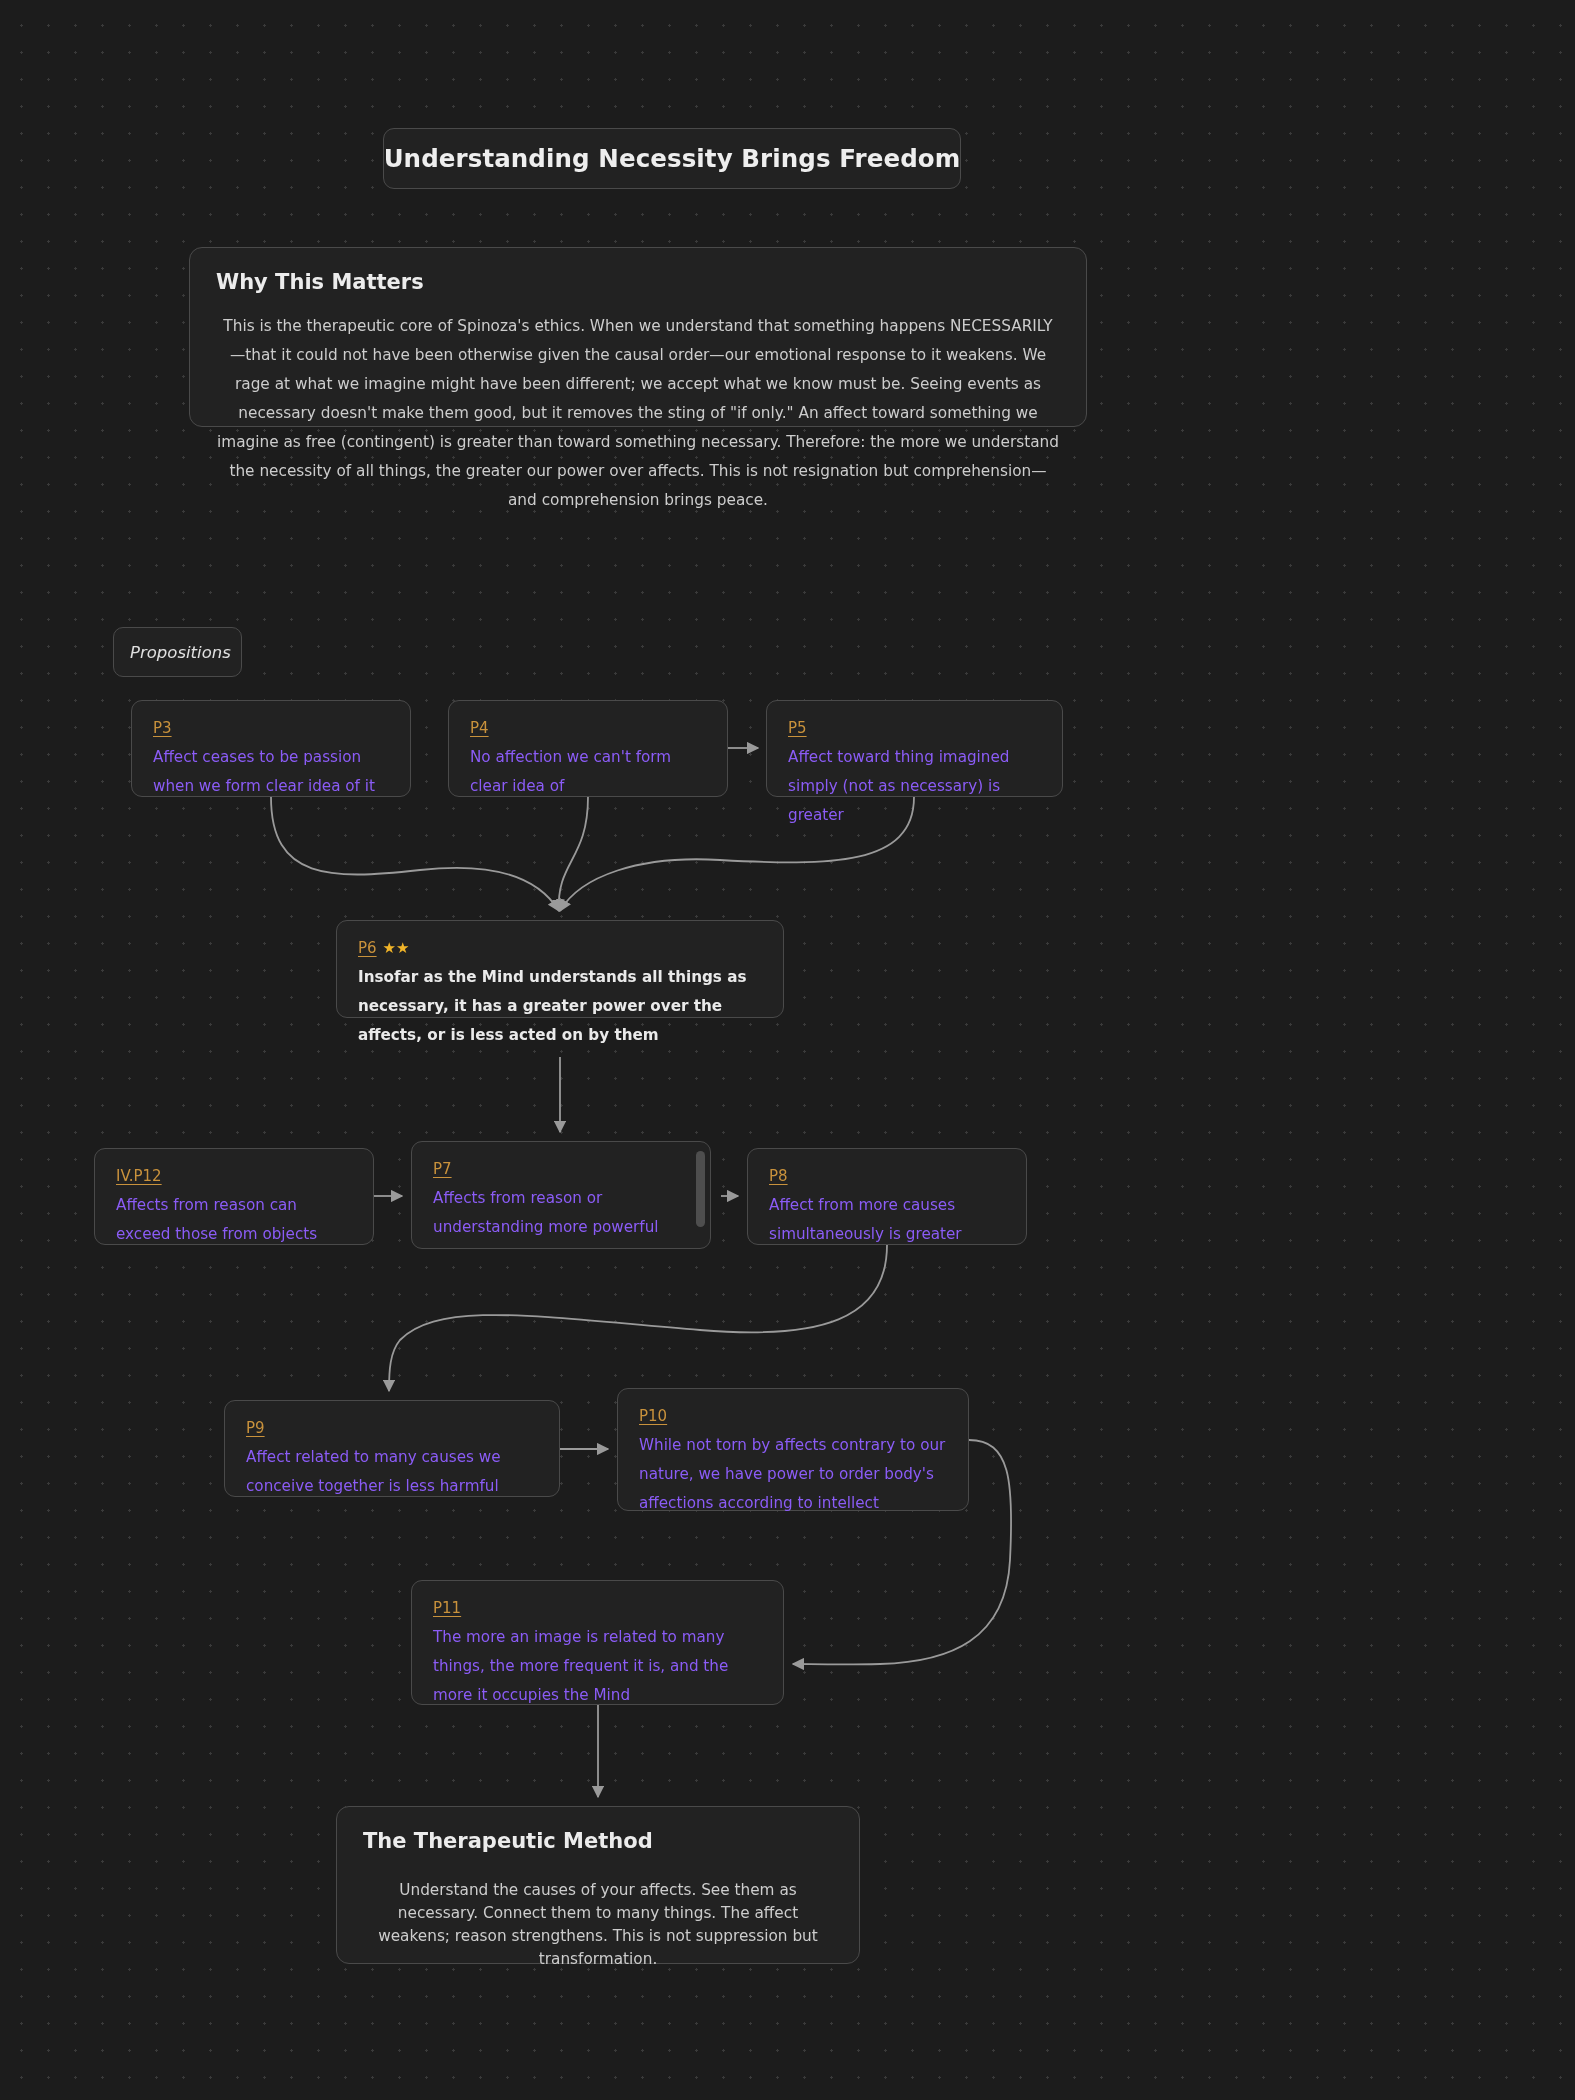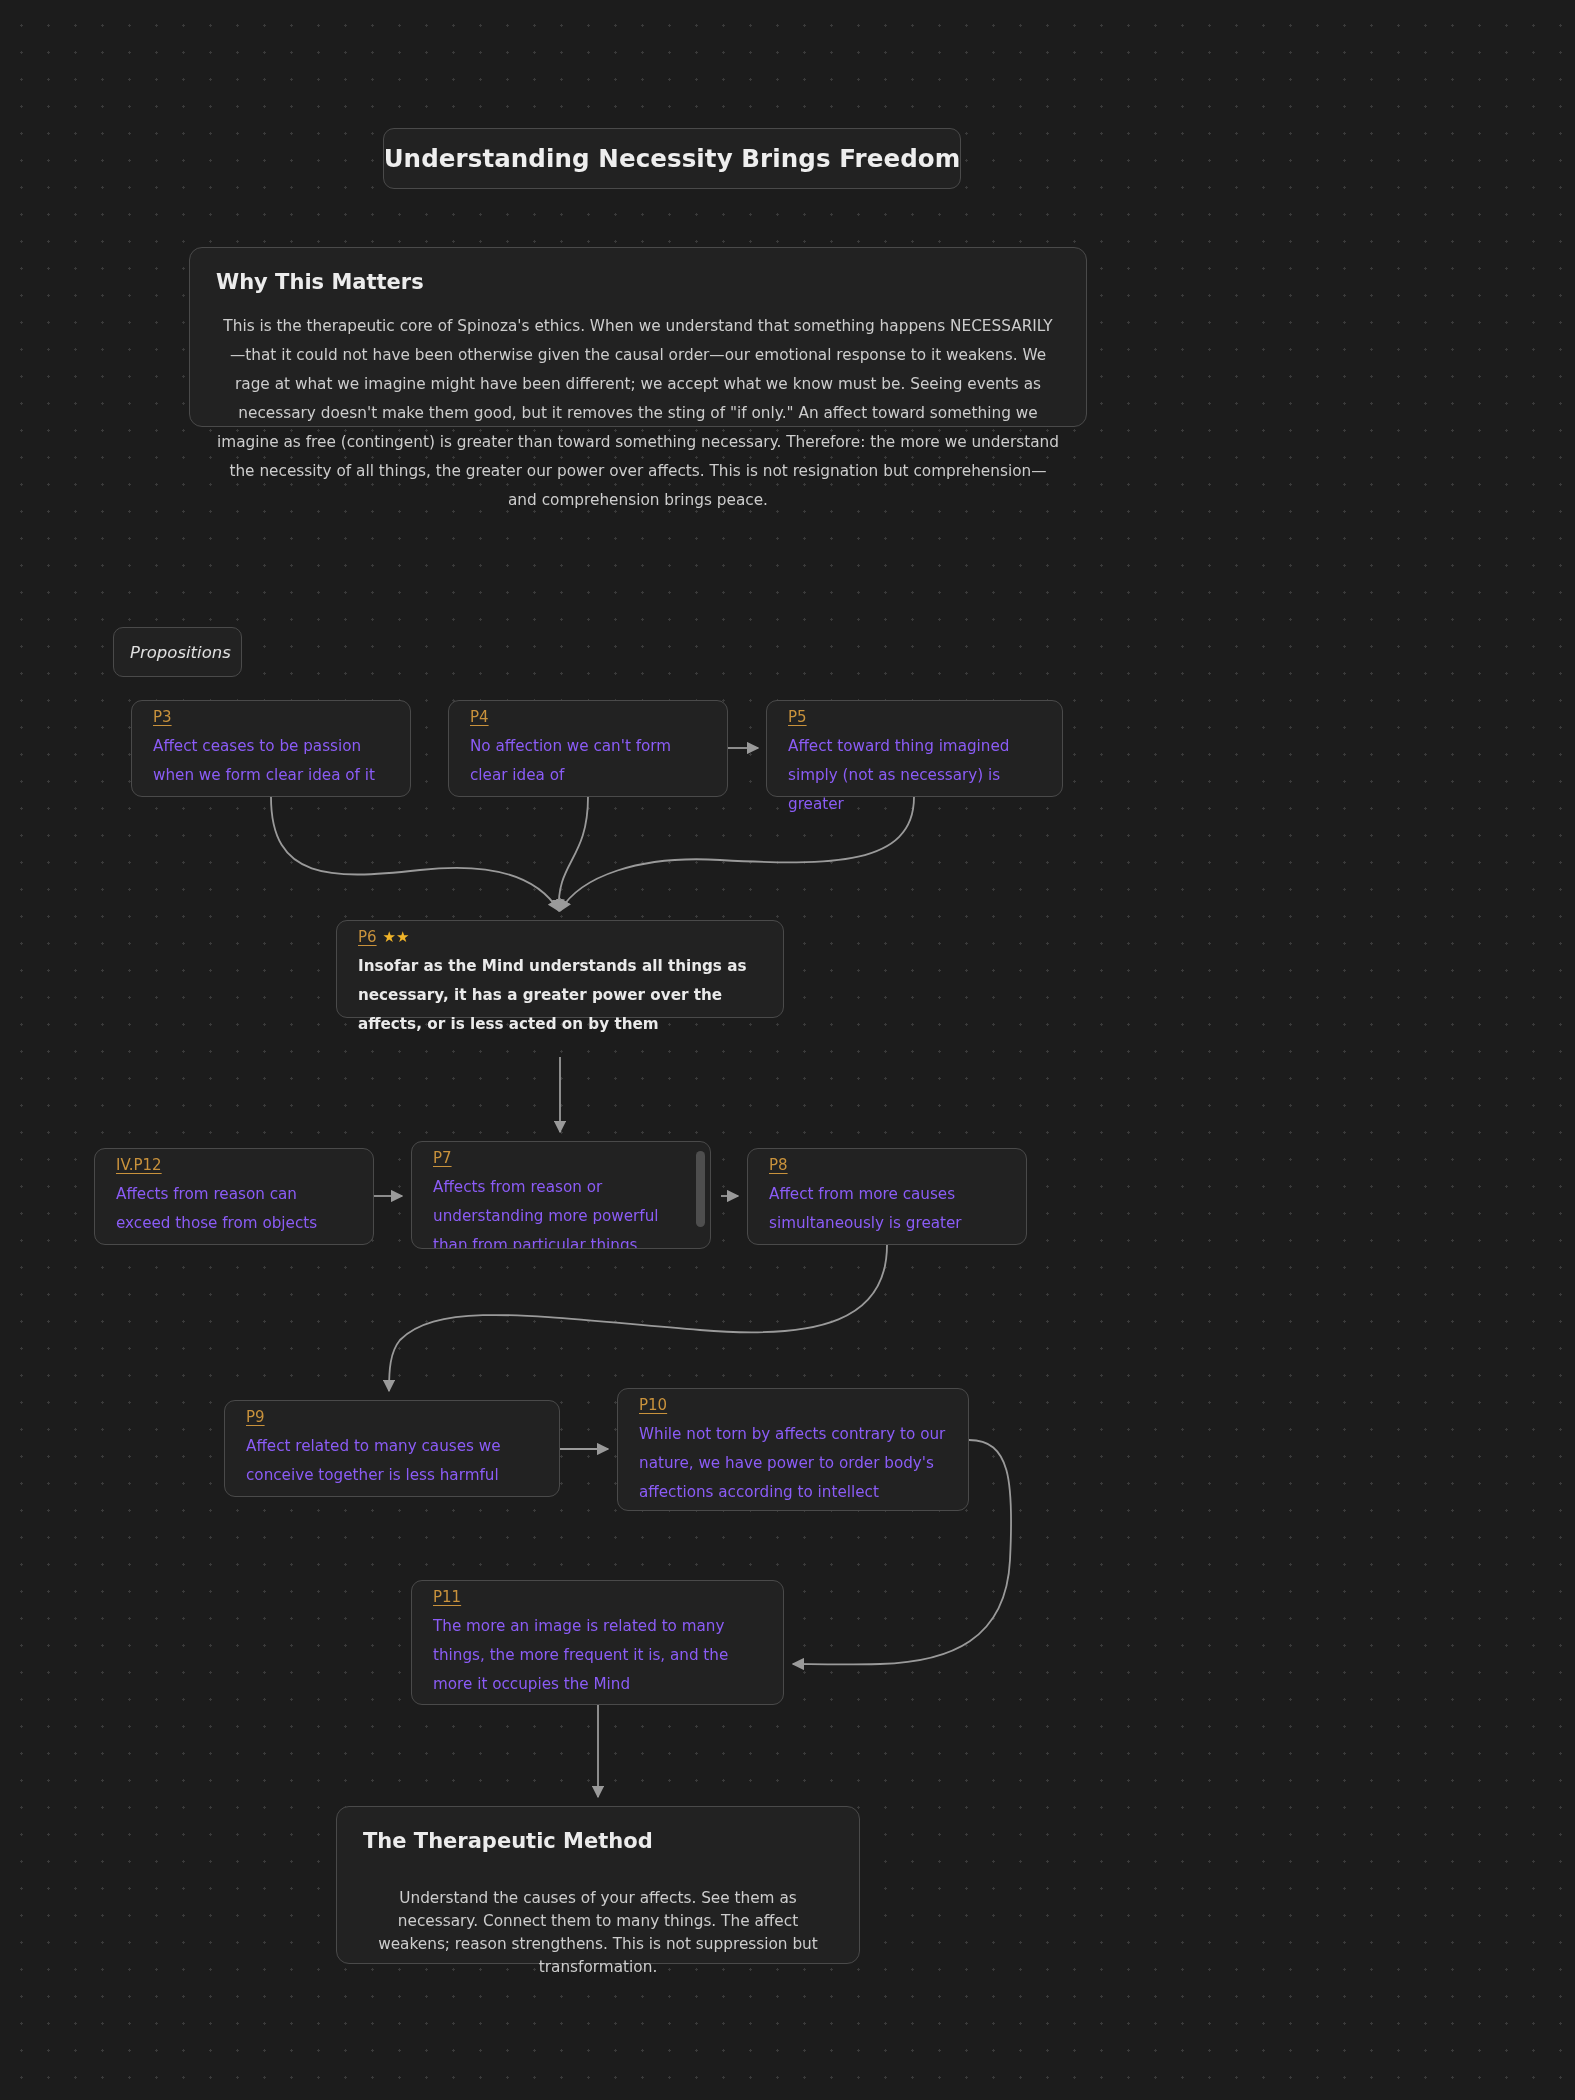--- a/index.html
+++ b/index.html
@@ -73,41 +73,41 @@
     width: 898px; height: 180px;
     padding: 22px 26px 24px 26px;
   }
   #why-matters .note-body { max-width: 846px; }
 
   #therapeutic-method {
     left: 336px; top: 1806px;
     width: 524px; height: 158px;
     padding: 22px 26px;
   }
-  #therapeutic-method .note-title { margin-bottom: 34px; }
+  #therapeutic-method .note-title { margin-bottom: 26px; }
   #therapeutic-method .note-body { font-size: 15.3px; line-height: 23px; }
 
   
   #group-label {
     left: 113px; top: 627px;
     width: 129px; height: 50px;
     display: flex; align-items: center;
     padding: 0 16px;
     border-radius: 10px;
   }
   #group-label .chip-text {
     font-size: 16.5px;
     font-style: italic;
     color: #e0e0e0;
     white-space: nowrap;
   }
 
   
   .prop {
-    padding: 7px 20px 18px 21px;
+    padding: 18px 20px 18px 21px;
     border-radius: 11px;
     display: flex;
     flex-direction: column;
   }
   .prop .prop-head {
     display: flex;
     align-items: center;
     gap: 6px;
     margin-bottom: 6px;
     height: 21px;

